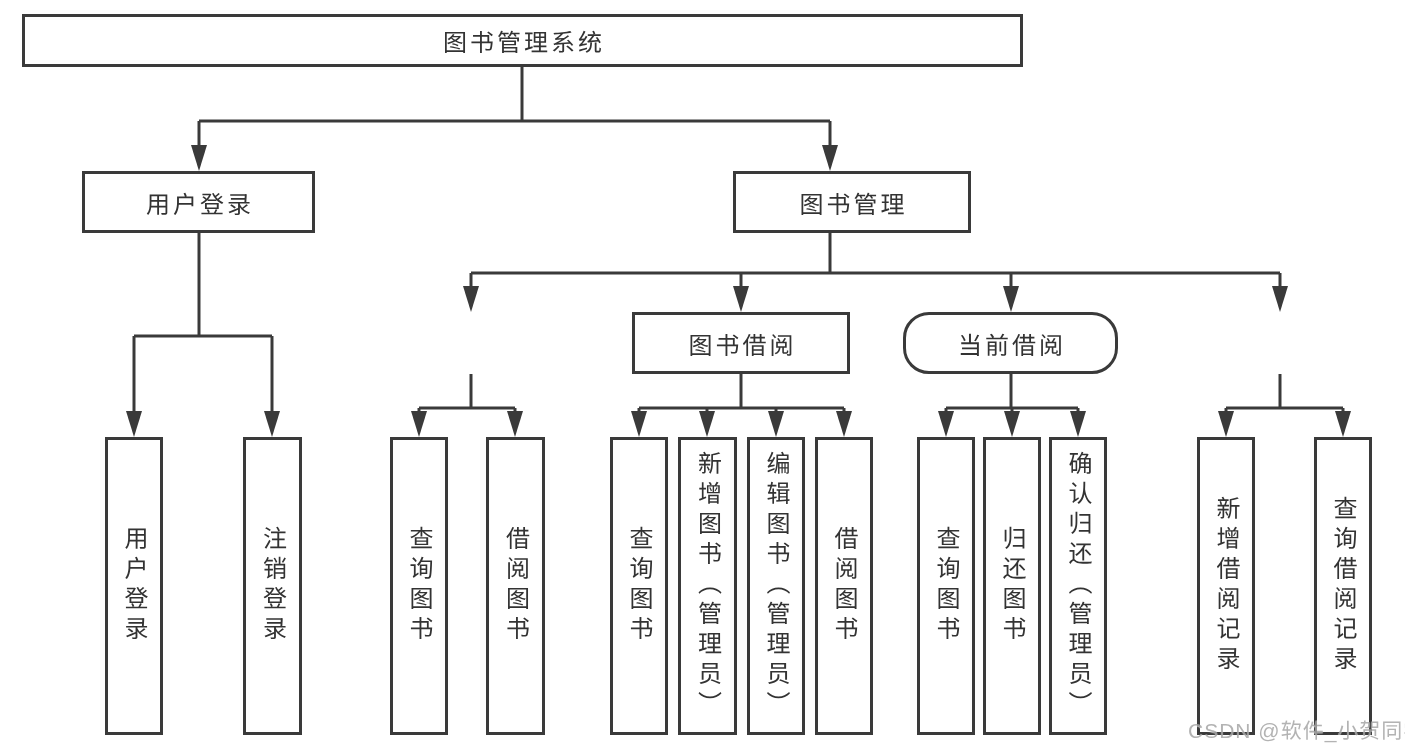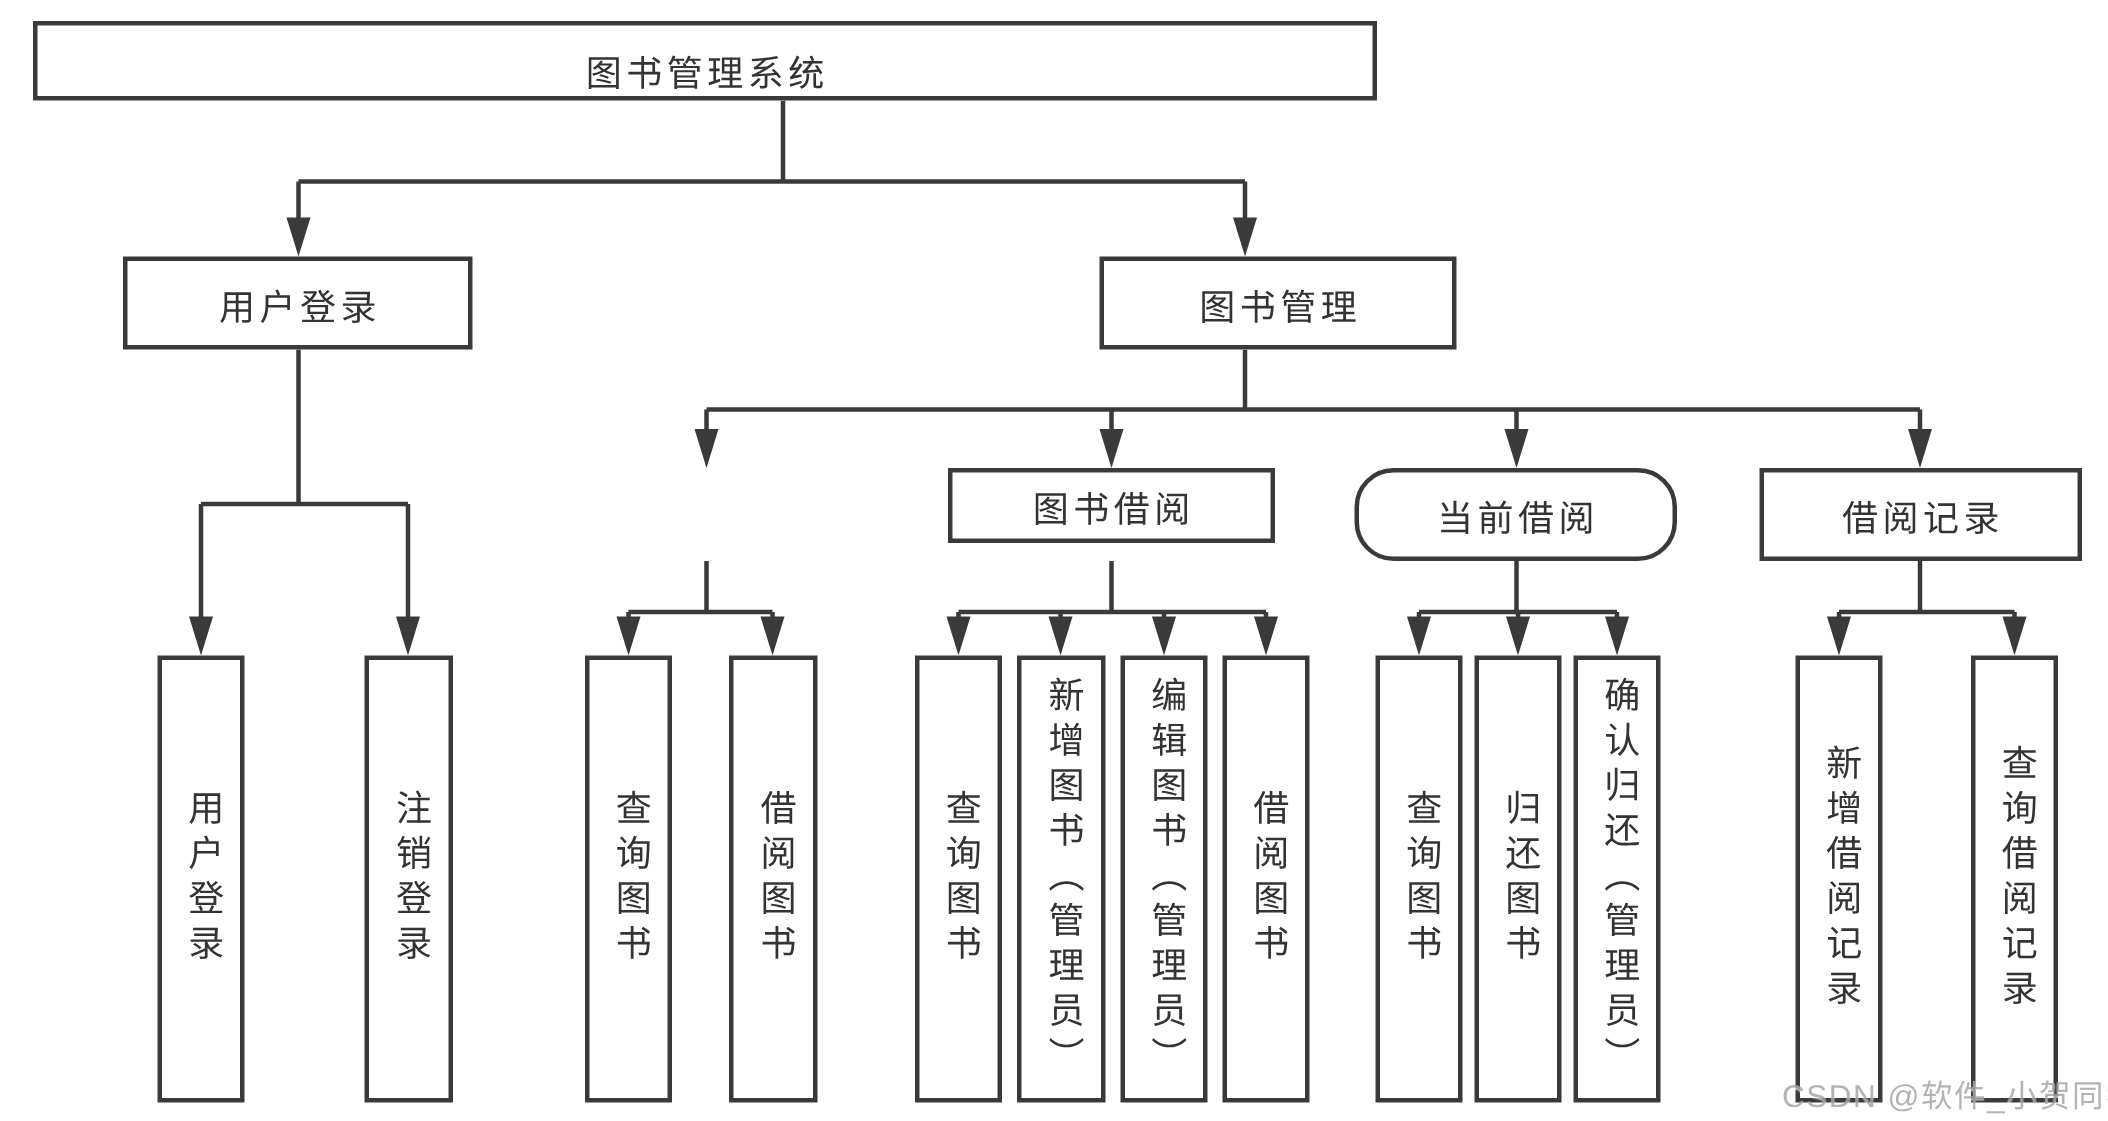--- a/index.html
+++ b/index.html
@@ -51,27 +51,27 @@
   }
   .vnode .vlabel {
     writing-mode: vertical-lr;
     text-orientation: mixed;
     letter-spacing: 6px;
     font-size: 24px;
     line-height: 1;
     white-space: nowrap;
   }
   
-  .n-root   { left: 22px;  top: 14px;  width: 896px; height: 53px; align-items: flex-end; }
+  .n-root   { left: 22px;  top: 14px;  width: 1001px; height: 53px; }
   
   .n-l2a    { left: 82px;  top: 171px; width: 233px;  height: 62px; }
   .n-l2b    { left: 711px; top: 171px; width: 238px;  height: 62px; margin-left: 22px; }
   
   .n-l3a    { left: 362px;  top: 312px; width: 218px; height: 62px; }
-  .n-l3b    { left: 632px;  top: 312px; width: 218px; height: 50px; text-align: right; }
+  .n-l3b    { left: 632px;  top: 312px; width: 218px; height: 62px; text-align: right; }
   .n-l3c    { left: 903px;  top: 312px; width: 215px; height: 62px; border-radius: 26px; }
   .n-l3d    { left: 1173px; top: 312px; width: 215px; height: 62px; }
   
   .vnode { top: 437px; width: 58px; height: 298px; }
   .n-v01 { left: 105px; }
   .n-v02 { left: 243px; width: 59px; }
   .n-v03 { left: 390px; }
   .n-v04 { left: 486px; width: 59px; }
   .n-v05 { left: 610px; }
   .n-v06 { left: 678px; width: 59px; }
@@ -179,23 +179,20 @@
   <div class="node n-l2b">
     <span class="hlabel">图书管理</span>
   </div>
 
   <div class="node n-l3b">
     <span class="hlabel">图书借阅</span>
   </div>
   <div class="node n-l3c">
     <span class="hlabel">当前借阅</span>
   </div>
-  <div class="node n-l3d">
-    <span class="hlabel">借阅记录</span>
-  </div>
 
   <div class="node vnode n-v01">
     <span class="vlabel">用户登录</span>
   </div>
   <div class="node vnode n-v02">
     <span class="vlabel">注销登录</span>
   </div>
   <div class="node vnode n-v03">
     <span class="vlabel">查询图书</span>
   </div>

